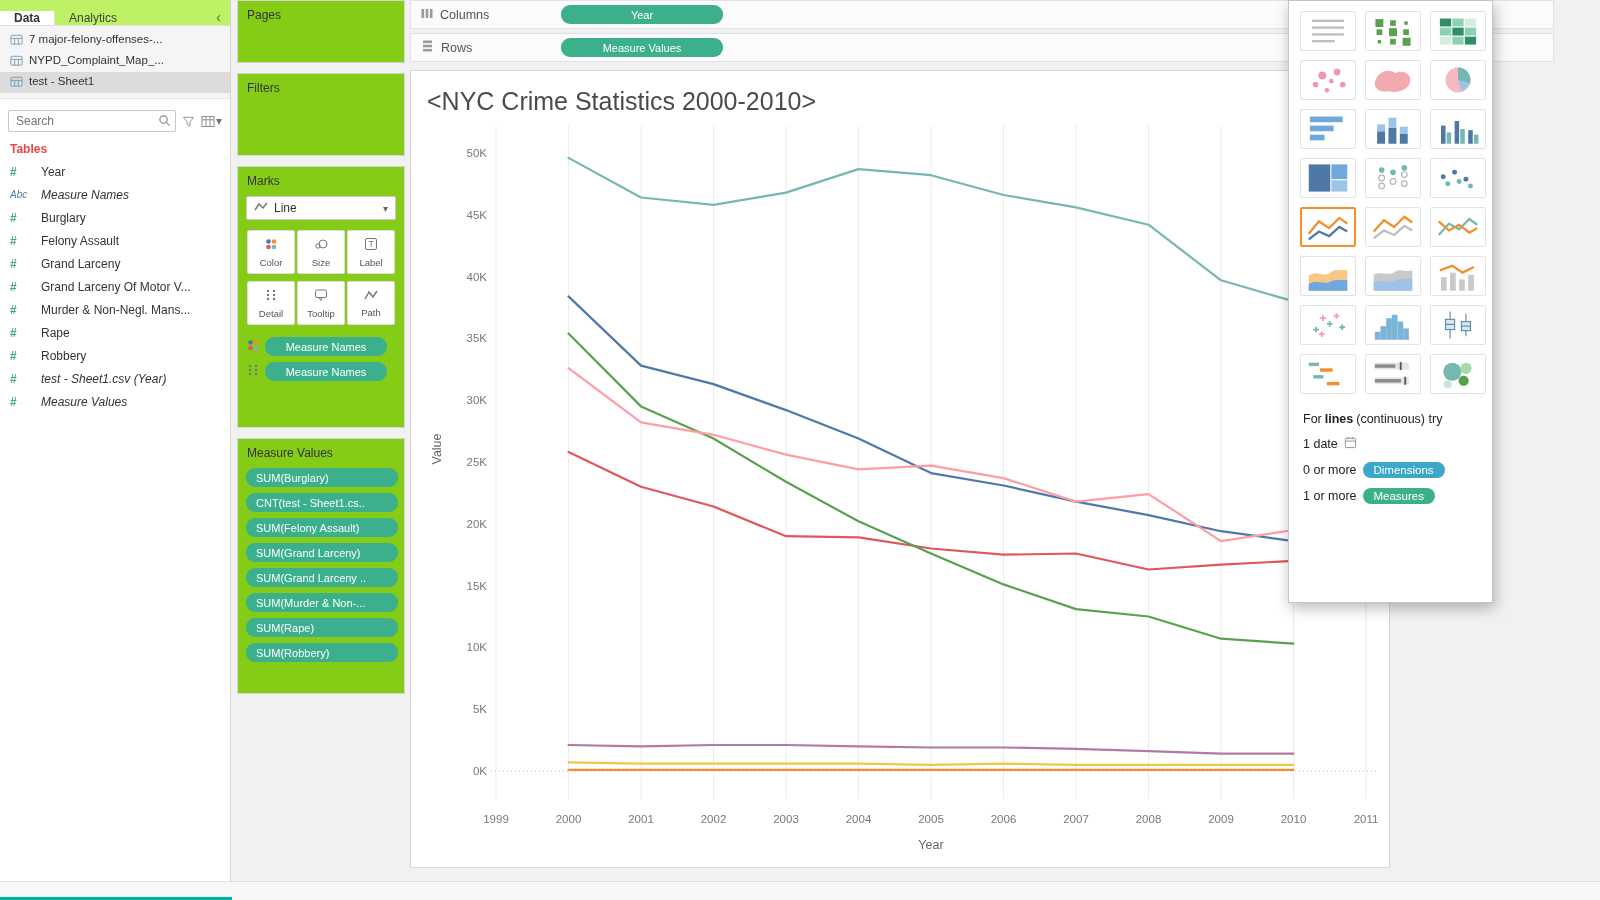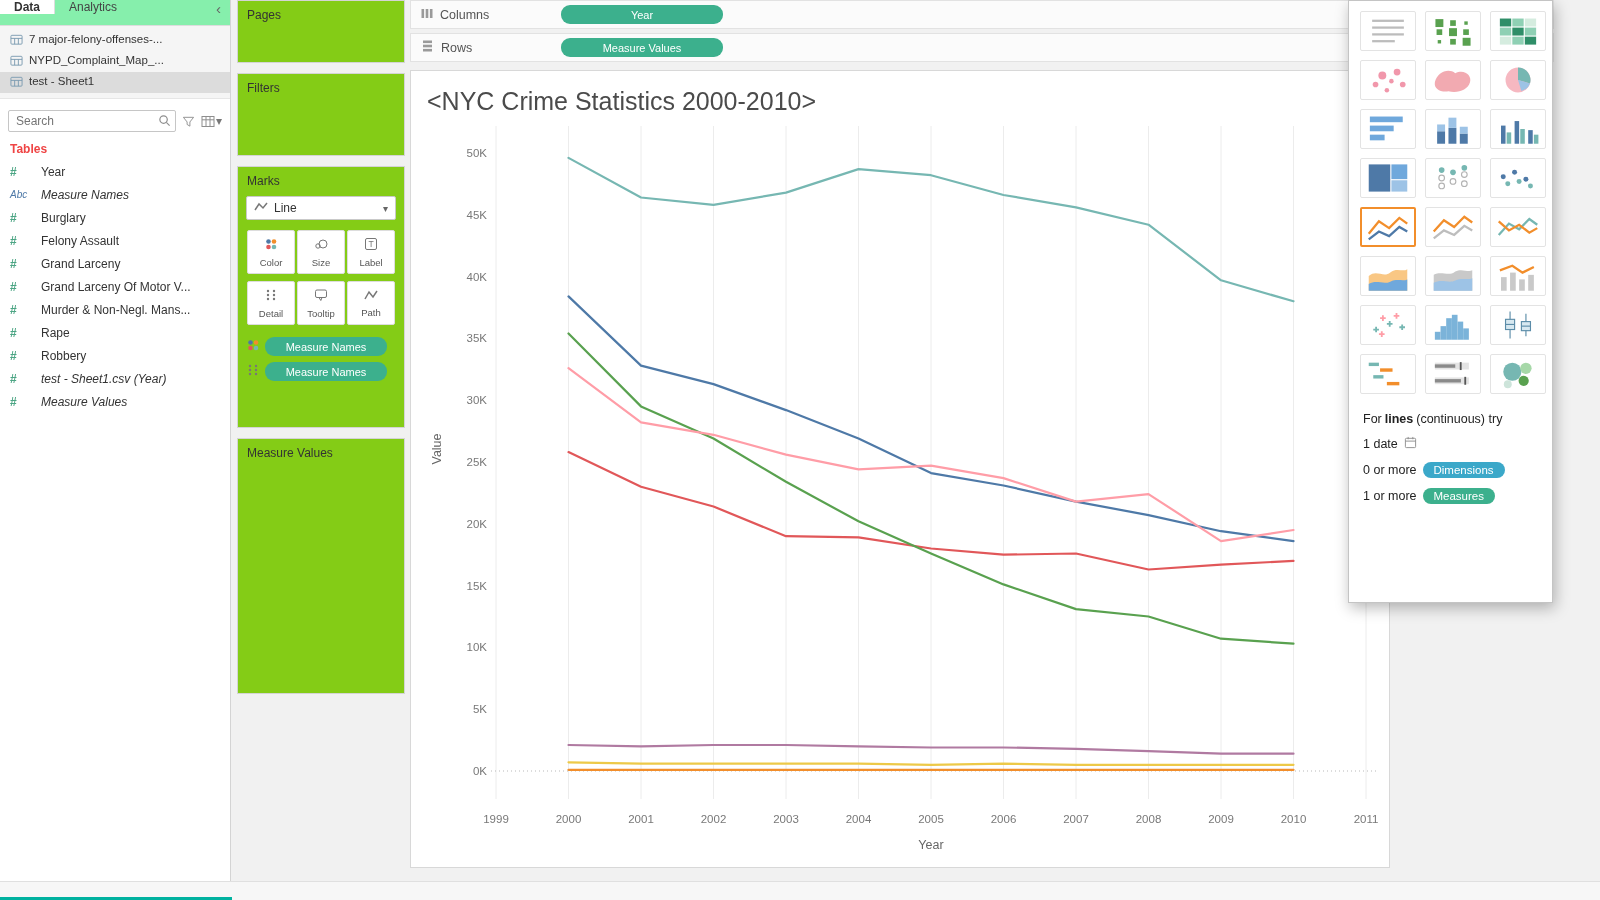--- a/index.html
+++ b/index.html
@@ -1,20 +1,20 @@
 <!DOCTYPE html>
 <html><head>
 <meta charset="utf-8">
 <style>
   html,body{margin:0;padding:0}
   body{width:1600px;height:900px;overflow:hidden;position:relative;background:#f1f1f1;
        font-family:"Liberation Sans",sans-serif;font-size:12px;color:#333}
   
   #data-pane{position:absolute;left:0;top:0;width:231px;height:882px;background:#fff;border-right:1px solid #d4d4d4;box-sizing:border-box}
-  .tabs{display:flex;height:25px;border-bottom:1px solid #ddd;background:#86efac;align-items:flex-start}
+  .tabs{display:flex;height:25px;border-bottom:1px solid #ddd;background:#bef264;align-items:flex-end}
   .tab{padding:0 14px;display:flex;align-items:center;cursor:default}
   .tab.active{background:#fff;font-weight:bold;border-right:1px solid #ddd}
   .tab.inactive{color:#444}
   .collapse{margin-left:auto;padding:0 9px;display:flex;align-items:center;color:#666;font-size:15px}
   #data-sources{background:#f5f5f5;padding:4px 0 5px;border-bottom:1px solid #e6e6e6}
   .src-row{display:flex;gap:6px;padding:3px 10px;font-size:11.5px;white-space:nowrap;overflow:hidden}
   .src-row.sel{background:#dcdcdc}
   .search-row{display:flex;align-items:center;gap:6px;margin:11px 8px 6px}
   .search-box{position:relative;flex:1}
   .search-box input{width:100%;box-sizing:border-box;height:22px;border:1px solid #c6c6c6;border-radius:2px;padding:0 22px 0 7px;font-size:12px;font-family:inherit;color:#333}
@@ -50,21 +50,21 @@
   .shelf-label{display:flex;align-items:center;gap:7px;width:130px;padding-left:10px;color:#555;font-size:12.5px}
   .shelf .gpill{width:162px;justify-content:center;margin-left:10px}
   
   #chart-card{position:absolute;left:410px;top:70px;width:980px;height:798px;background:#fff;border:1px solid #d8d8d8;box-sizing:border-box}
   #chart-title{position:absolute;left:16px;top:16px;font-size:25px;color:#4b4b4b;z-index:2}
   #chart-canvas{position:absolute;left:0;top:0;right:0;bottom:0}
   svg text{font-family:"Liberation Sans",sans-serif}
   .tick{font-size:11.5px;fill:#787878}
   .alabel{font-size:12.5px;fill:#666}
   
-  #show-me{position:absolute;left:1348px;top:0;width:205px;height:603px;background:#fff;border:1px solid #c4c4c4;box-shadow:2px 5px 14px rgba(0,0,0,.28);z-index:10;box-sizing:border-box}
+  #show-me{position:absolute;left:1288px;top:0;width:205px;height:603px;background:#fff;border:1px solid #c4c4c4;box-shadow:2px 5px 14px rgba(0,0,0,.28);z-index:10;box-sizing:border-box}
   #thumb-grid{display:grid;grid-template-columns:repeat(3,56px);gap:9px;padding:10px 0 10px 11px}
   .thumb{width:56px;height:40px;border:1px solid #e3e3e3;border-radius:2px;background:#fff;display:flex;align-items:center;justify-content:center;box-sizing:border-box}
   .thumb.sel{border:2px solid #f28e2b}
   #showme-footer{padding:8px 14px;font-size:12.5px;color:#222}
   #showme-footer .frow{margin-bottom:10px;display:flex;align-items:center;gap:6px}
   #showme-footer .f1 b{margin:0 3px}
   .fpill{color:#fff;border-radius:9px;padding:2px 11px;font-size:11.5px}
   .pill-dim{background:#3ba8c9}
   .pill-meas{background:#3cb08d}
   
@@ -270,20 +270,30 @@
                 <circle cx="4" cy="11" r="1.2"></circle>
                 <circle cx="10" cy="11" r="1.2"></circle>
               </g>
             </svg></span>
         <div class="gpill">Measure Names</div>
       </div>
     </div>
   </div>
   <div class="card" id="card-mv">
     <div class="card-title">Measure Values</div>
+    <div id="mv-pills">
+        <div class="gpill">SUM(Burglary)</div>
+        <div class="gpill">CNT(test - Sheet1.cs..</div>
+        <div class="gpill">SUM(Felony Assault)</div>
+        <div class="gpill">SUM(Grand Larceny)</div>
+        <div class="gpill">SUM(Grand Larceny ..</div>
+        <div class="gpill">SUM(Murder &amp; Non-...</div>
+        <div class="gpill">SUM(Rape)</div>
+        <div class="gpill">SUM(Robbery)</div>
+      </div>
   </div>
 </div>
 
 <div id="shelves">
   <div class="shelf">
     <div class="shelf-label">
       <span><svg width="12" height="13" viewBox="0 0 12 13">
             <rect x="0.5" y="2" width="2.6" height="9" fill="#9a9a9a"></rect>
             <rect x="4.7" y="2" width="2.6" height="9" fill="#9a9a9a"></rect>
             <rect x="8.9" y="2" width="2.6" height="9" fill="#9a9a9a"></rect>

